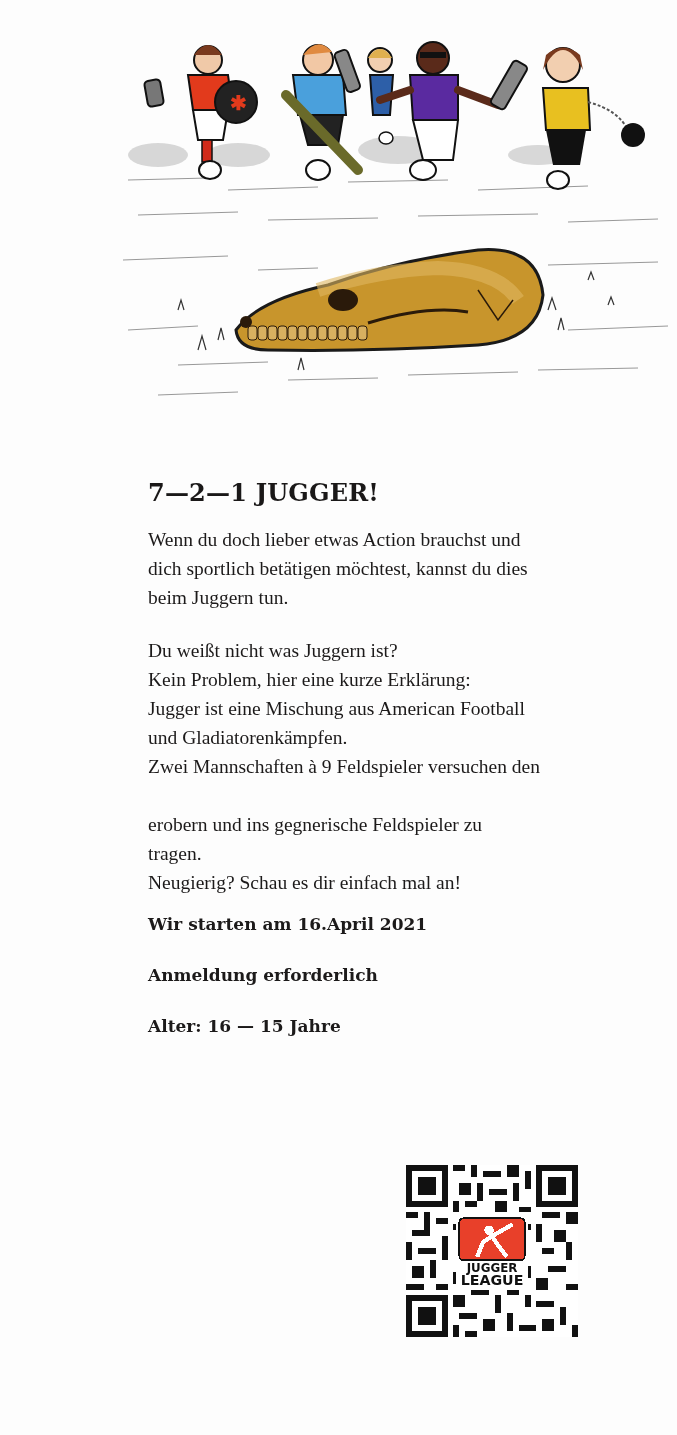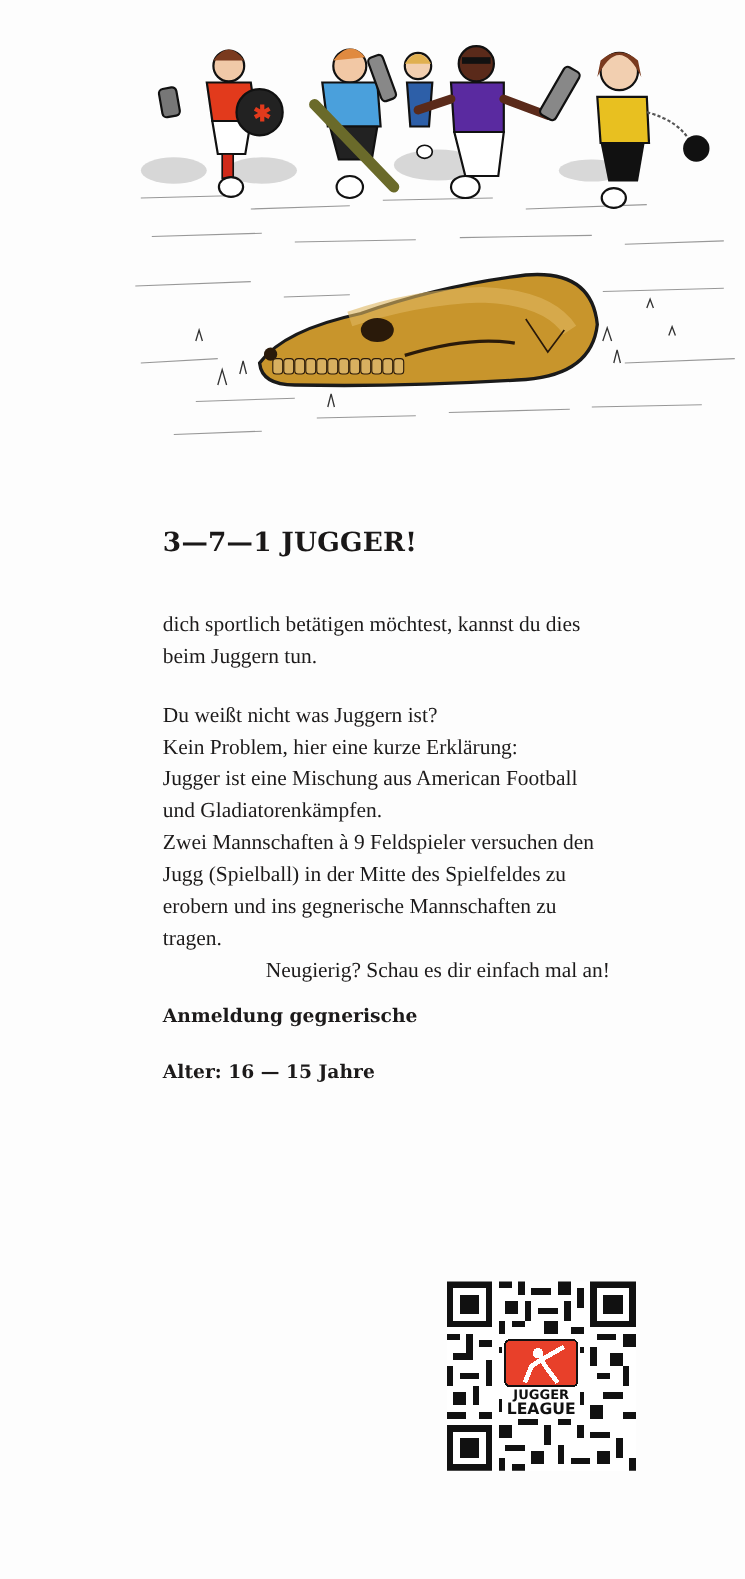--- a/index.html
+++ b/index.html
@@ -4,21 +4,21 @@
 <style>
   html,body{margin:0;padding:0;}
   body{width:677px;height:1435px;background:#fdfdfd;position:relative;overflow:hidden;font-family:"DejaVu Serif","Liberation Serif",serif;color:#1c1a1a;}
   .illus{position:absolute;left:118px;top:30px;width:560px;height:380px;}
   .illus svg{width:100%;height:100%;display:block;}
   .content{position:absolute;left:148px;top:478px;width:500px;}
   h1{font-family:"DejaVu Serif","Liberation Serif",serif;font-weight:bold;font-size:24px;margin:0 0 18px 0;letter-spacing:0.2px;color:#1a1818;}
   p{font-family:"Liberation Serif","DejaVu Serif",serif;font-size:19.5px;line-height:29px;margin:0;}
   .para1{margin-bottom:24px;}
   .para2{}
-  .para3{margin-bottom:15px;text-align:center;}
+  .para3{margin-bottom:15px;}
   .info{font-family:"DejaVu Serif","Liberation Serif",serif;font-weight:bold;font-size:17px;line-height:24px;margin:0 0 27px 0;}
   .qr{position:absolute;left:398px;top:1165px;width:188px;height:172px;}
   .qr svg{width:100%;height:100%;display:block;}
 </style>
 </head>
 <body>
 
 <div class="illus">
   <svg viewBox="0 0 560 380" xmlns="http://www.w3.org/2000/svg">
 
@@ -130,42 +130,43 @@
       <path d="M440 300 l3 -12 l3 12"></path>
         <path d="M180 340 l3 -12 l3 12"></path>
         <path d="M60 280 l3 -10 l3 10"></path>
       <path d="M470 250 l3 -8 l3 8"></path>
         <path d="M490 275 l3 -8 l3 8"></path>
     </g>
   </svg>
 </div>
 
 <div class="content">
-  <h1>3—7—1 JUGGER!</h1>
+  <h1>7—2—1 JUGGER!</h1>
 
   <p class="para1">
-    <br>
+    <span>Wenn du doch lieber  etwas Action brauchst und</span><br>
     <span>dich sportlich betätigen möchtest, kannst du dies</span><br>
     <span>beim Juggern tun.</span>
   </p>
 
   <p class="para2">
     <span>Du weißt nicht was Juggern ist?</span><br>
     <span>Kein Problem, hier eine kurze Erklärung:</span><br>
     <span>Jugger ist eine Mischung aus American Football</span><br>
     <span>und Gladiatorenkämpfen.</span><br>
     <span>Zwei Mannschaften à 9 Feldspieler versuchen den</span><br>
-    <span>Jugg (Spielball) in der Mitte des Spielfeldes zu</span><br>
-    <span>erobern und ins gegnerische Mannschaften zu</span><br>
+    <br>
+    <span>erobern und ins gegnerische Feldspieler zu</span><br>
     <span>tragen.</span>
   </p>
 
   <p class="para3">Neugierig? Schau es dir einfach mal an!</p>
 
-  <div class="info">Anmeldung gegnerische</div>
+  <div class="info">Wir starten am 16.April 2021</div>
+  <div class="info">Anmeldung erforderlich</div>
   <div class="info">Alter: 16 — 15 Jahre</div>
 </div>
 
 <div class="qr">
   <svg viewBox="0 0 29 29" shape-rendering="crispEdges" xmlns="http://www.w3.org/2000/svg">
     <rect width="29" height="29" fill="#fff"></rect>
     <g fill="#111">
 
       <rect x="0" y="0" width="7" height="7"></rect>
         <rect x="1" y="1" width="5" height="5" fill="#fff"></rect>

